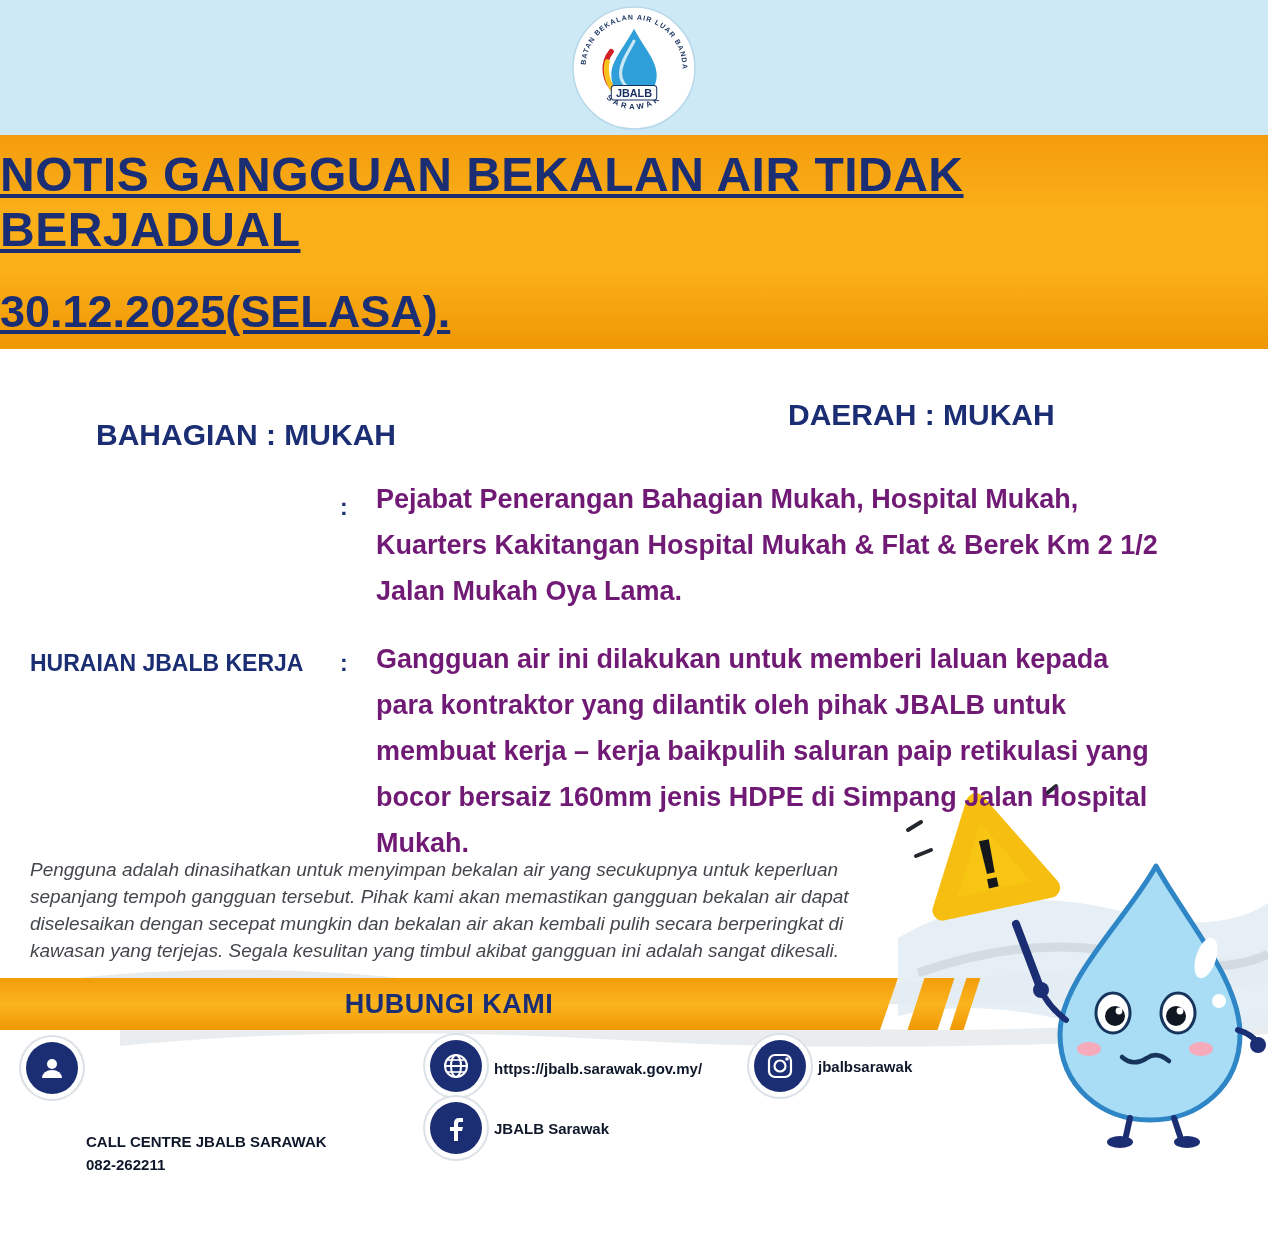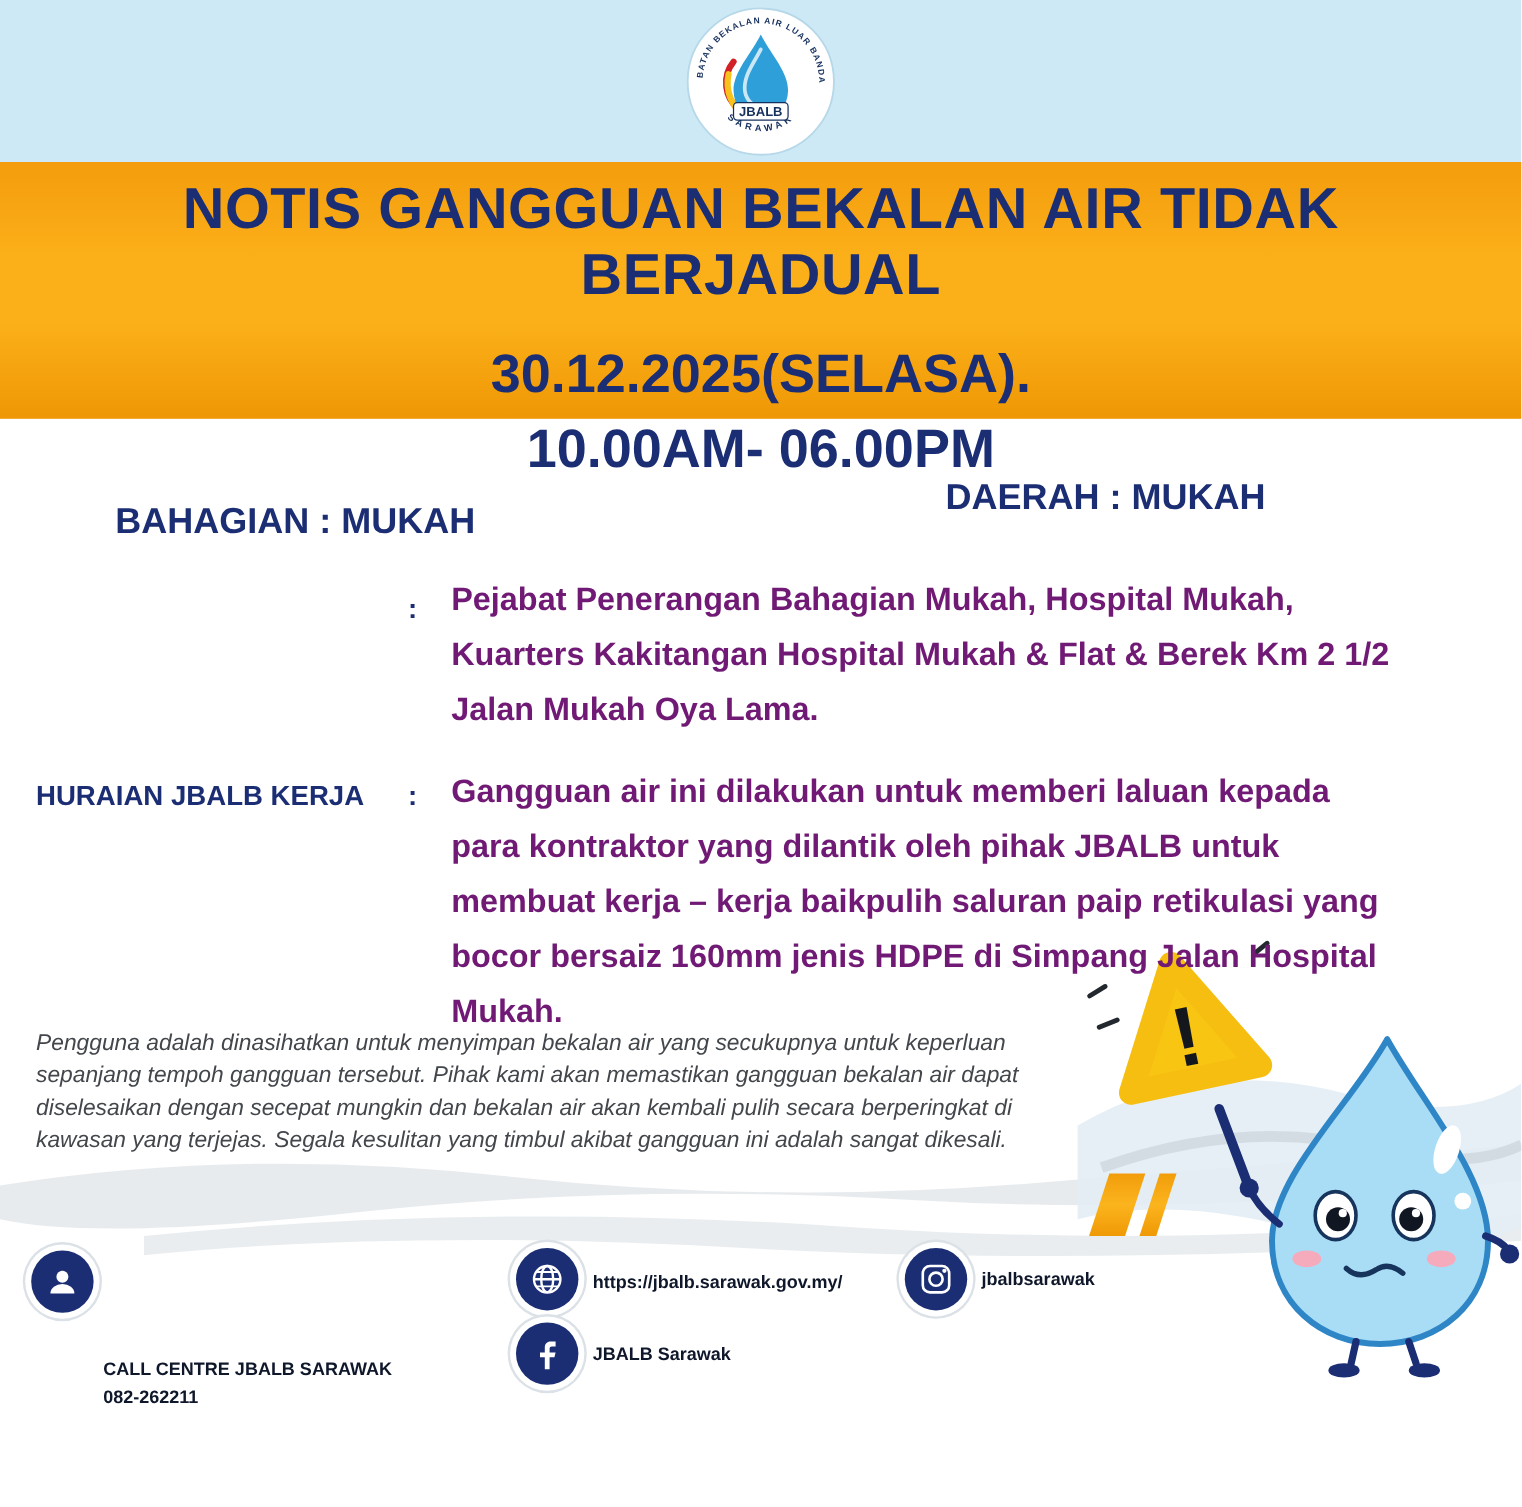--- a/index.html
+++ b/index.html
@@ -7,21 +7,21 @@
   body { font-family:"Liberation Sans", sans-serif; }
   .page { position:relative; width:1268px; height:1256px; overflow:hidden; background:#ffffff; }
 
   
   .header-band { position:absolute; top:0; left:0; width:100%; height:135px; background:#cde9f6; z-index:1; }
   .logo-wrap { position:absolute; top:6px; left:50%; transform:translateX(-50%); width:124px; height:124px; z-index:6; }
 
   
   .banner { position:absolute; top:135px; left:0; width:100%; height:214px; z-index:2;
             background:linear-gradient(180deg,#f49c0d 0%, #fbb019 38%, #fbb019 62%, #ef9705 100%);
-            color:#1b2e74; text-align:center; padding-top:12px; }
+            color:#1b2e74; text-align:left; padding-top:12px;text-decoration:underline; }
   .banner-l1 { font-size:48px; font-weight:bold; letter-spacing:.5px; }
   .banner-l2 { font-size:45px; font-weight:bold; margin-top:29px; }
   .banner-l3 { font-size:45px; font-weight:bold; margin-top:10px; }
 
   
   .region-row { position:absolute; top:398px; left:0; width:100%; z-index:3; color:#1b2e74; font-weight:bold; font-size:30px; }
   .bahagian { position:absolute; left:96px; top:0;margin-top:20px; }
   .daerah   { position:absolute; left:788px; top:0; }
 
   
@@ -88,21 +88,20 @@
       <path d="M60 22 C 52 38 38 52 38 67 a 22 24 0 0 0 44 0 C 82 52 68 38 60 22 Z" fill="#2e9fd8"></path>
       <path d="M60 34 C 55 44 47 54 47 65 a 13 15 0 0 0 11 15" fill="none" stroke="#ffffff" stroke-width="3" opacity=".75" stroke-linecap="round"></path>
       <rect x="38" y="77" width="44" height="14" rx="3" fill="#ffffff" stroke="#16305e" stroke-width="1"></rect>
       <text x="60" y="88" text-anchor="middle" font-size="10.5" font-weight="bold" fill="#16305e">JBALB</text>
     </svg>
   </div>
 
   <div class="banner">
     <div class="banner-l1">NOTIS GANGGUAN BEKALAN AIR TIDAK BERJADUAL</div>
     <div class="banner-l2">30.12.2025(SELASA).</div>
-    <div class="banner-l3">10.00AM- 06.00PM</div>
   </div>
 
   <div class="region-row">
     <div class="bahagian">BAHAGIAN : MUKAH</div>
     <div class="daerah">DAERAH : MUKAH</div>
   </div>
 
   <div class="sec-colon sec1-colon">:</div>
   <div class="sec-text sec1-text">Pejabat Penerangan Bahagian Mukah, Hospital Mukah, Kuarters Kakitangan Hospital Mukah &amp; Flat &amp; Berek Km 2 1/2 Jalan Mukah Oya Lama.</div>
 
@@ -110,20 +109,23 @@
   <div class="sec-colon sec2-colon">:</div>
   <div class="sec-text sec2-text">Gangguan air ini dilakukan untuk memberi laluan kepada para kontraktor yang dilantik oleh pihak JBALB untuk membuat kerja – kerja baikpulih saluran paip retikulasi yang bocor bersaiz 160mm jenis HDPE di Simpang Jalan Hospital Mukah.</div>
 
   <div class="advisory">Pengguna adalah dinasihatkan untuk menyimpan bekalan air yang secukupnya untuk keperluan sepanjang tempoh gangguan tersebut. Pihak kami akan memastikan gangguan bekalan air dapat diselesaikan dengan secepat mungkin dan bekalan air akan kembali pulih secara berperingkat di kawasan yang terjejas. Segala kesulitan yang timbul akibat gangguan ini adalah sangat dikesali.</div>
 
   <svg class="wave-mid" viewBox="0 0 1268 170" preserveAspectRatio="none">
     <path d="M0 70 Q 200 38 420 62 T 860 68 T 1268 36 L1268 66 Q 1000 96 760 82 T 300 92 T 0 98 Z" fill="#b9c2ca" opacity="0.33"></path>
     <path d="M120 112 Q 400 84 700 104 T 1268 94 L1268 116 Q 900 138 620 122 T 120 128 Z" fill="#d4dbe0" opacity="0.5"></path>
   </svg>
 
+  <div class="hubungi-bar">
+    <div class="hubungi-title">HUBUNGI KAMI</div>
+  </div>
   <div class="hubungi-stripe stripe-a"></div>
   <div class="hubungi-stripe stripe-b"></div>
 
   <div class="icon-badge badge-person">
     <svg width="28" height="28" viewBox="0 0 28 28">
       <circle cx="14" cy="10" r="5" fill="#ffffff"></circle>
       <path d="M4 24 a 10 8 0 0 1 20 0 Z" fill="#ffffff"></path>
     </svg>
   </div>
   <div class="contact-text cc-block">

